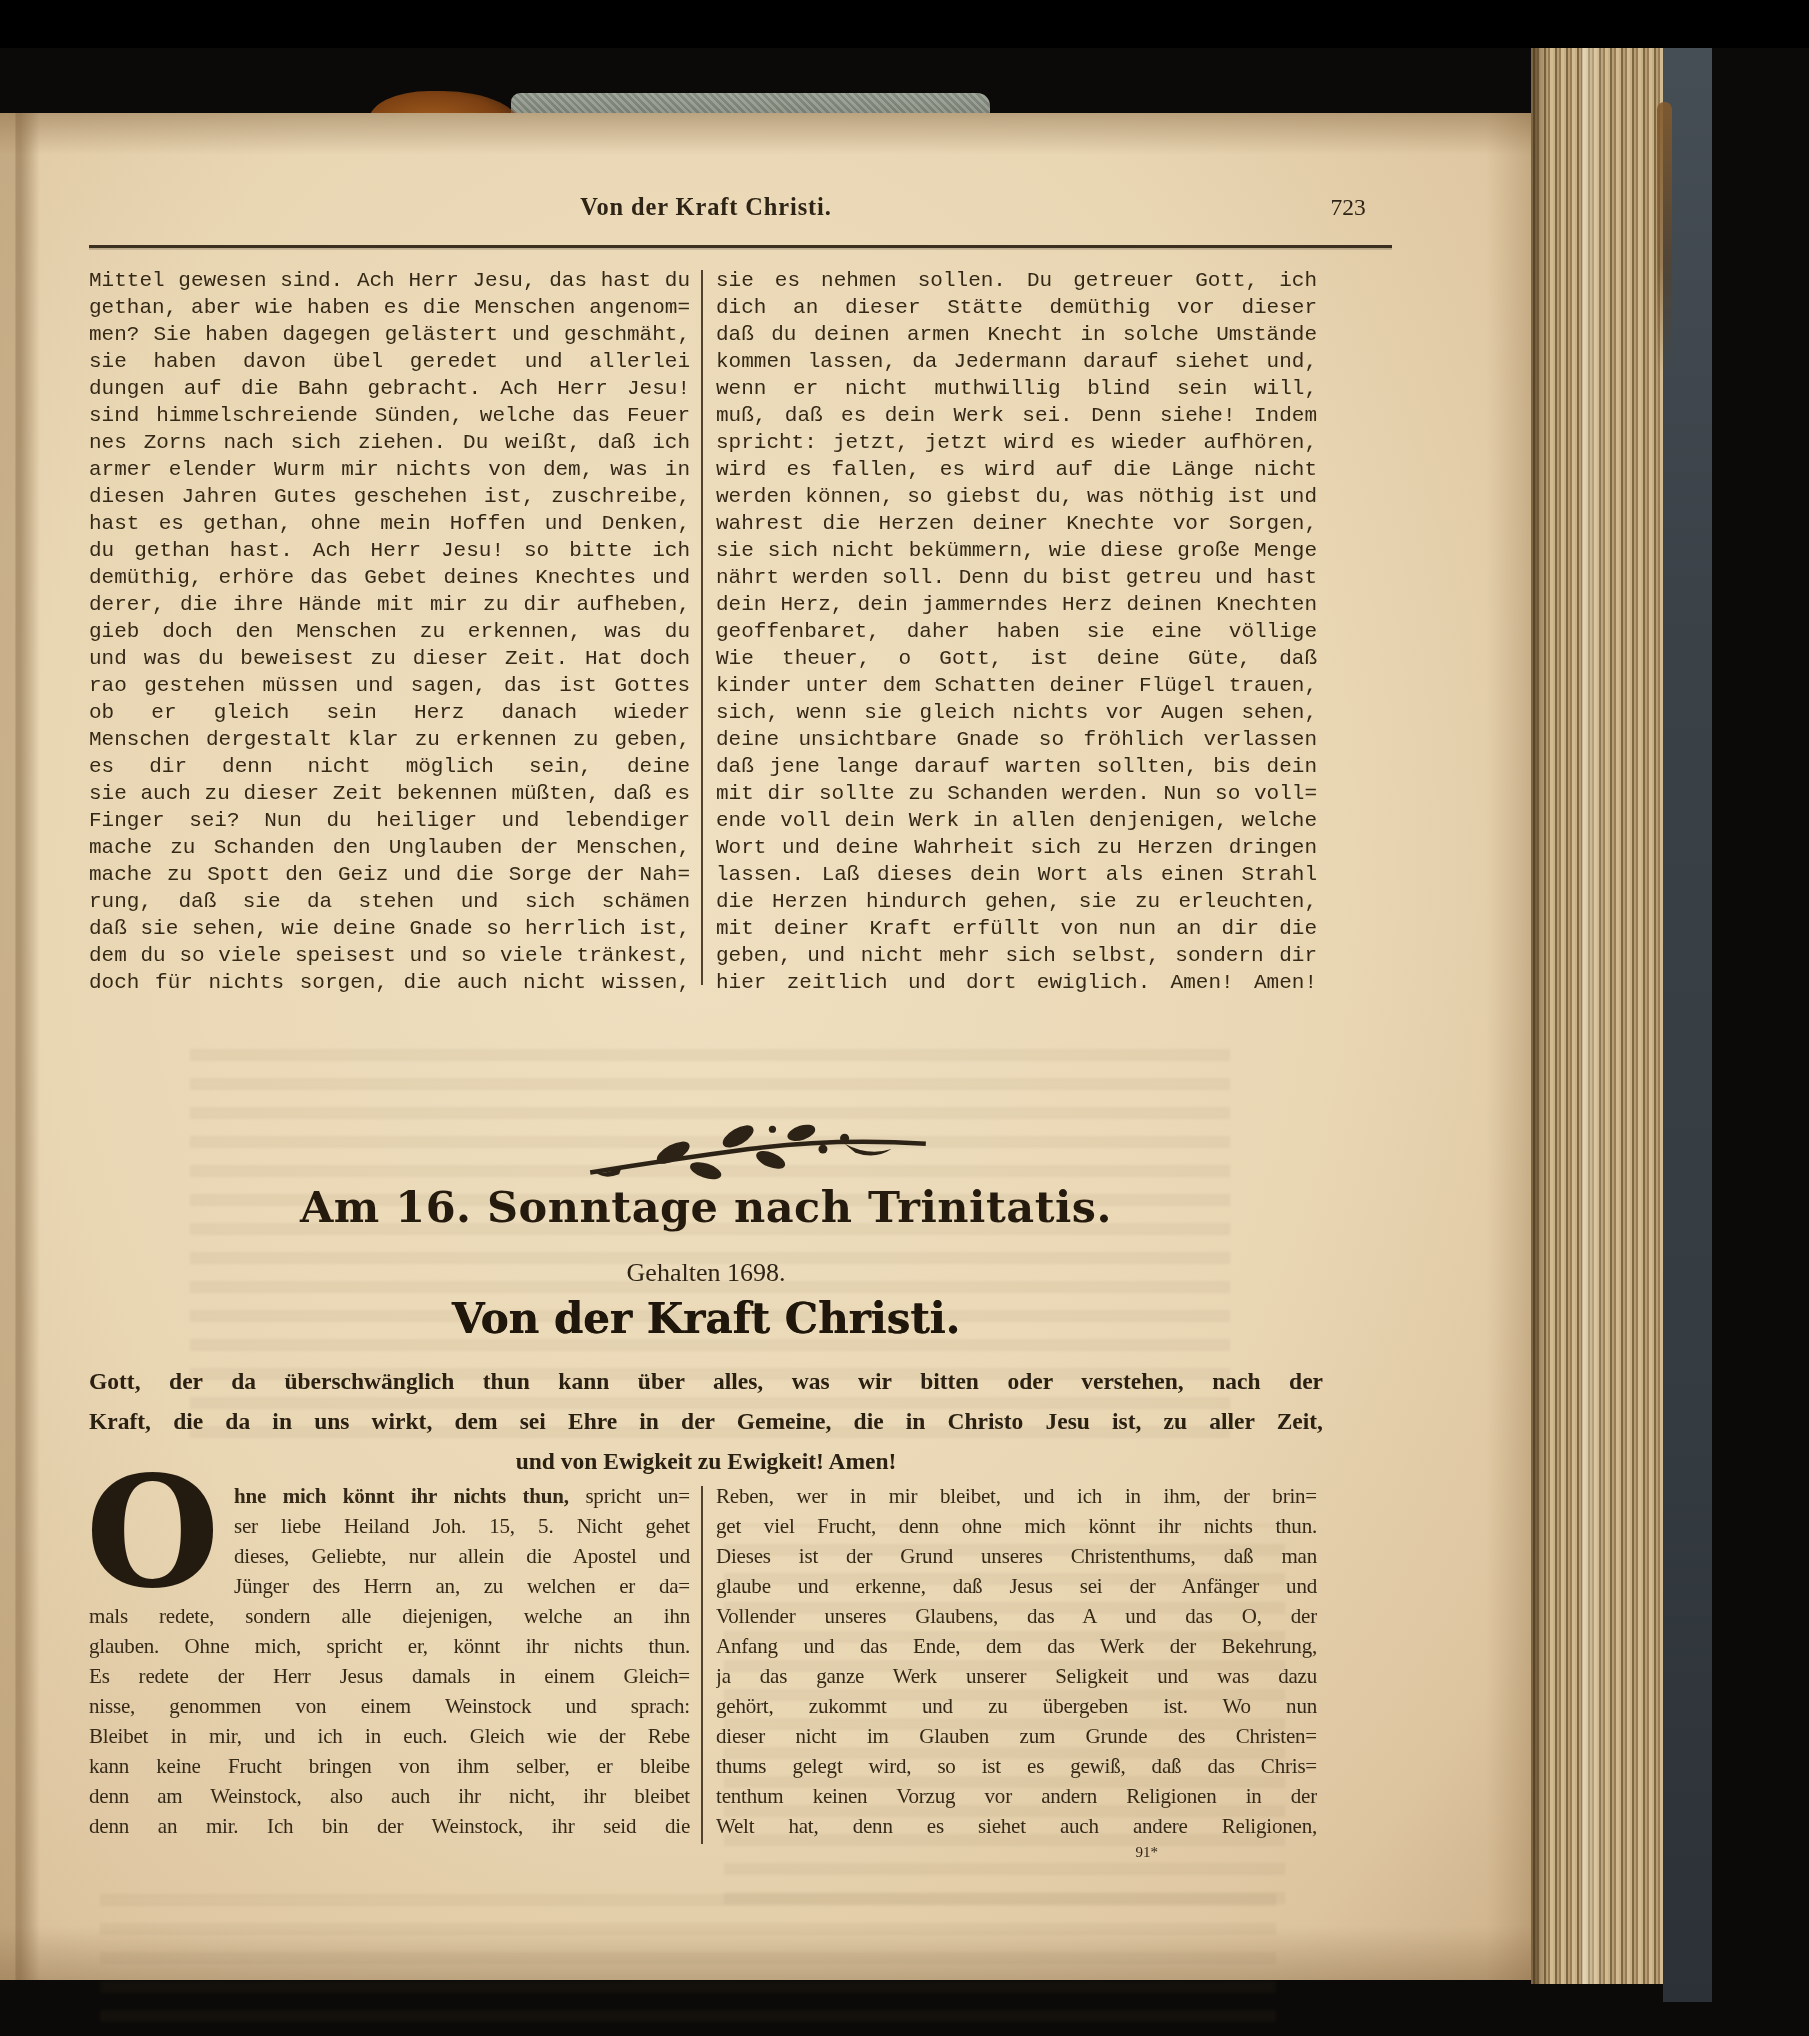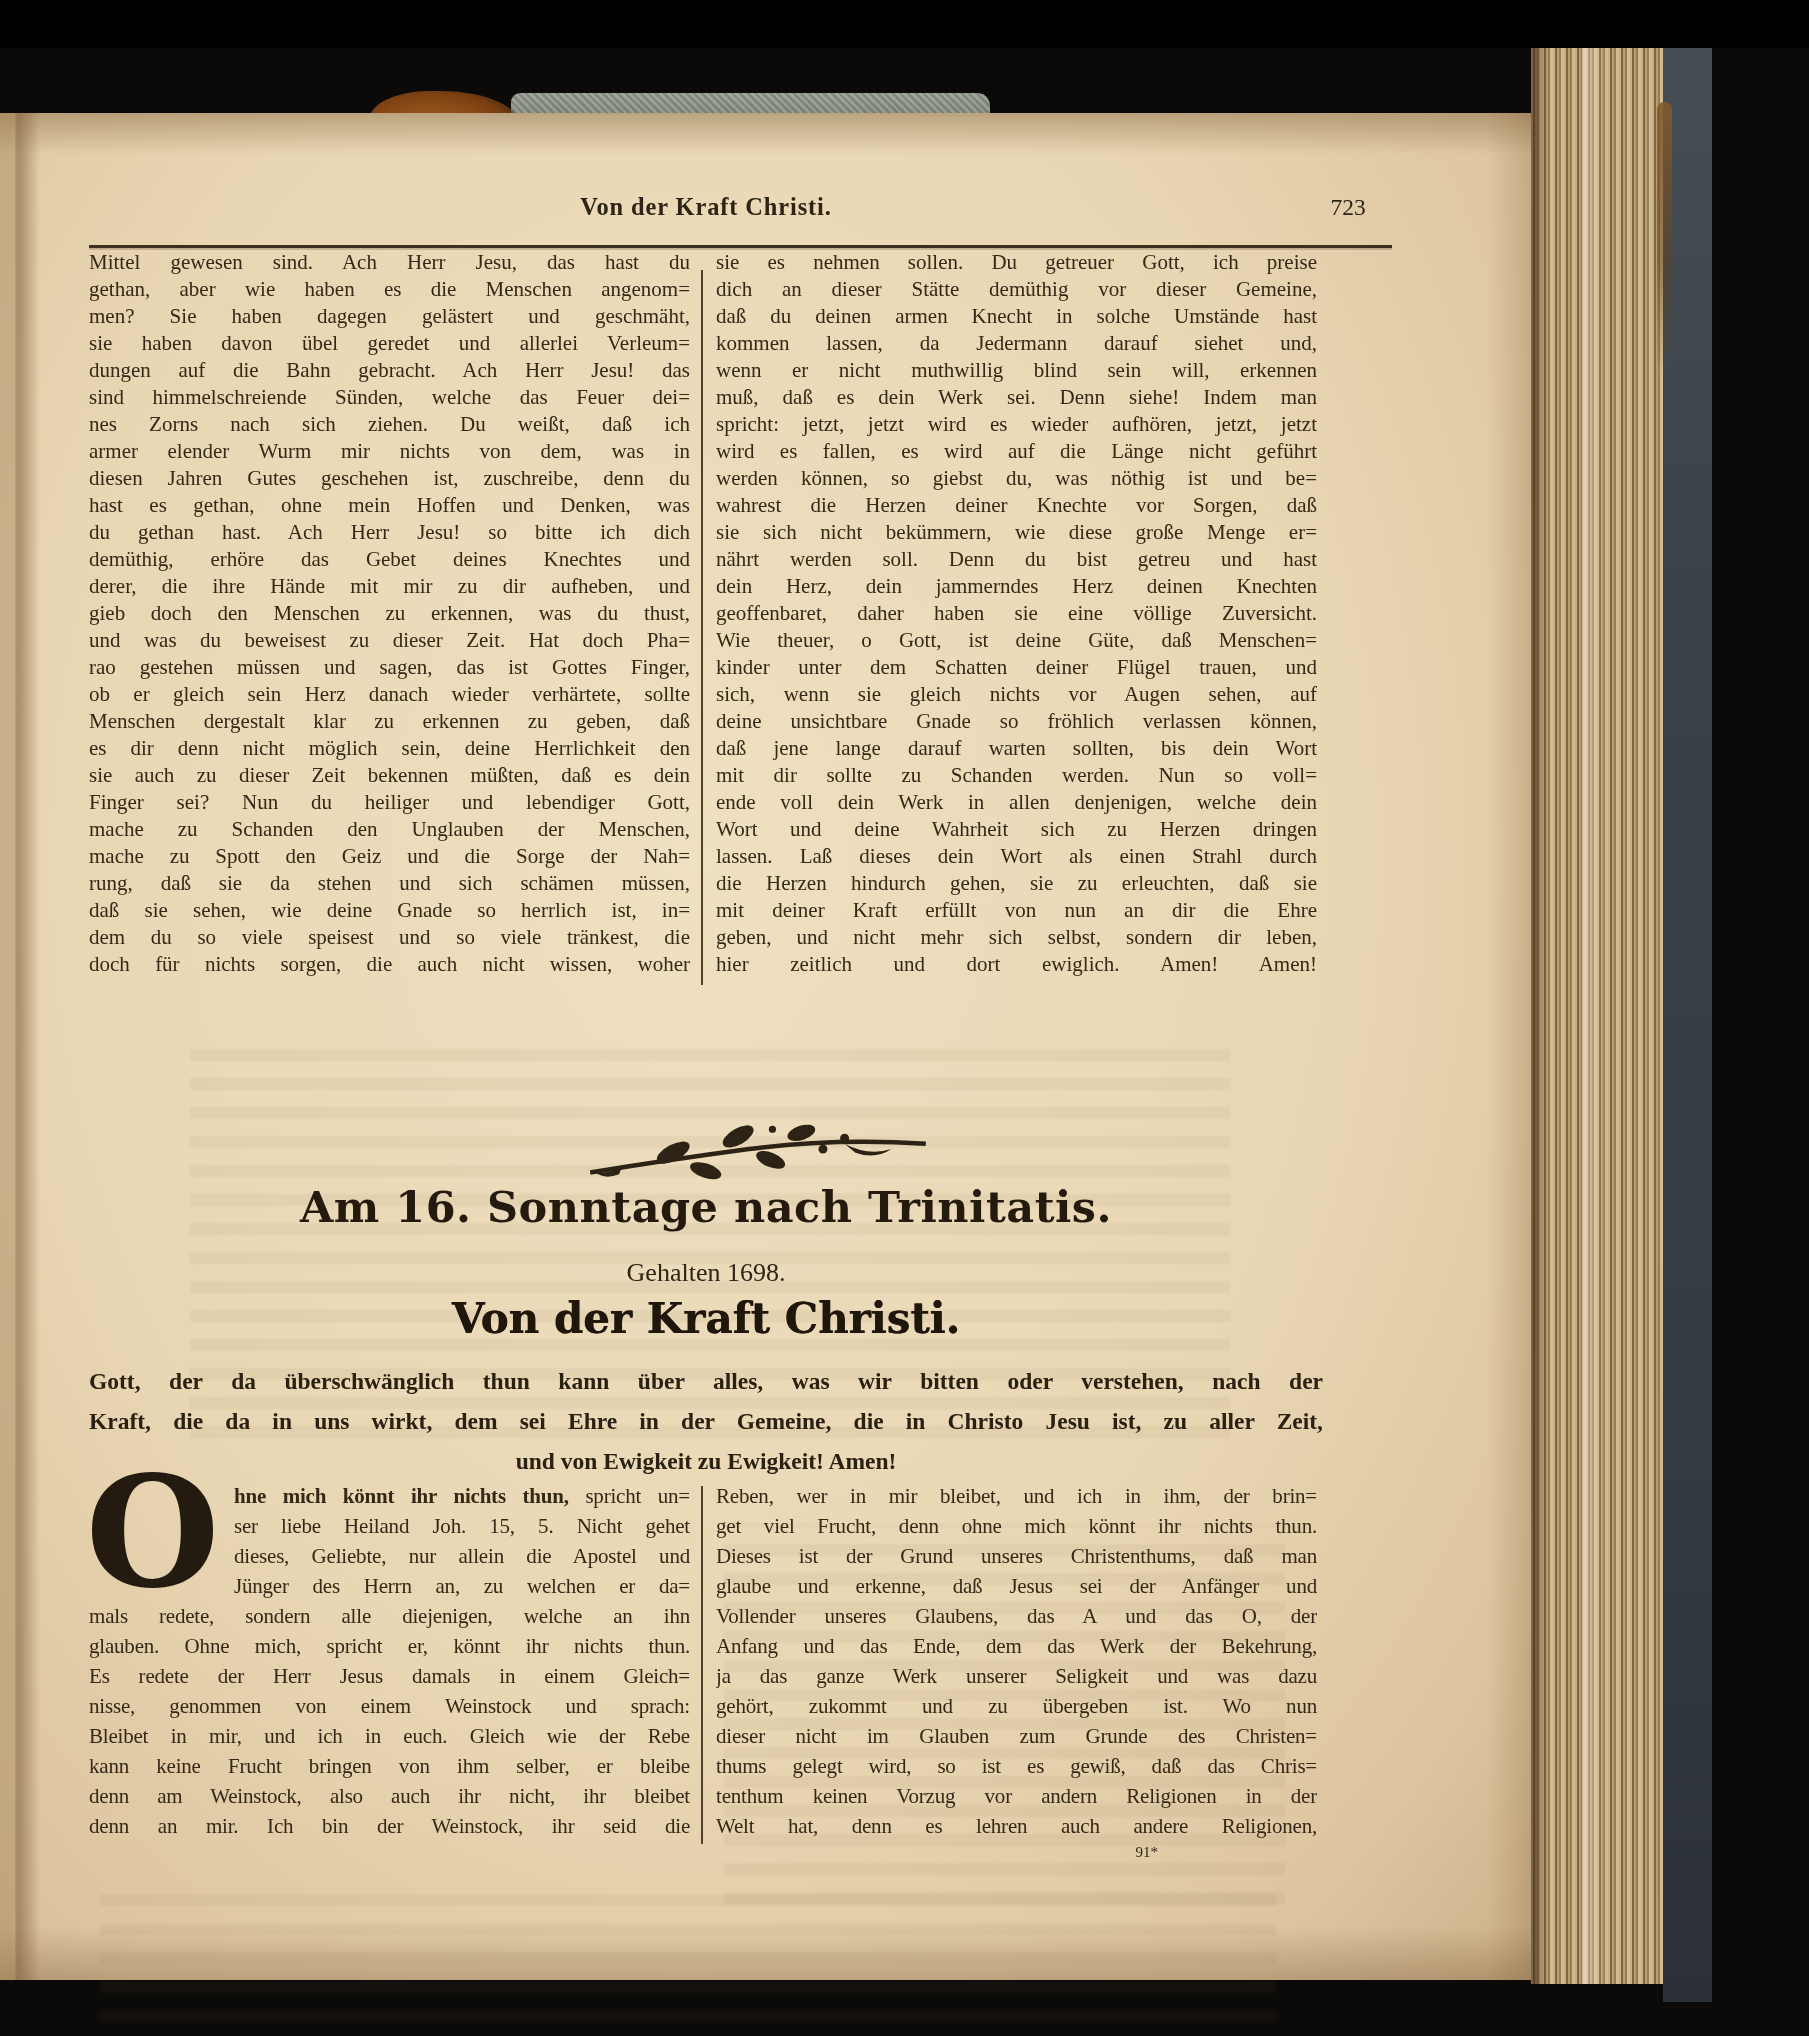--- a/index.html
+++ b/index.html
@@ -37,21 +37,21 @@
   .running-head{position:absolute;left:89px;top:80px;width:1234px;text-align:center;
     font-size:24.4px;font-weight:600;letter-spacing:0.9px;color:#2e2416;}
   .page-number{position:absolute;left:1303px;top:81px;width:90px;text-align:center;font-size:23.5px;color:#2e2416;}
   .head-rule{position:absolute;left:89px;top:132px;width:1303px;height:2.7px;background:#3b2f20;
     box-shadow:0 1.8px 0 rgba(59,47,32,.25);}
 
   
   .col{position:absolute;width:601px;}
   .col-left{left:89px;}
   .col-right{left:716px;}
-  .s1{top:136px;}
+  .s1{top:154px;font-family:Liberation Mono, monospace;}
   .s2{top:1368px;}
   .tline{text-align:justify;font-size:21px;color:#342817;overflow:hidden;}
   .s1 .tline{height:27px;line-height:27px;}
   .s2 .tline{height:30px;line-height:30px;font-size:21px;letter-spacing:-0.2px;}
   .tline::after{content:"";display:inline-block;width:100%;height:0;line-height:0;vertical-align:top;}
   .tline.indent{margin-left:145px;}
   .tline.first b{font-weight:700;}
   .divider{position:absolute;left:701px;width:1.8px;background:#51402c;}
   .d1{top:157px;height:715px;}
   .d2{top:1373px;height:358px;}
@@ -222,21 +222,21 @@
         <div class="tline">get viel Frucht, denn ohne mich könnt ihr nichts thun.</div>
         <div class="tline">Dieses ist der Grund unseres Christenthums, daß man</div>
         <div class="tline">glaube und erkenne, daß Jesus sei der Anfänger und</div>
         <div class="tline">Vollender unseres Glaubens, das A und das O, der</div>
         <div class="tline">Anfang und das Ende, dem das Werk der Bekehrung,</div>
         <div class="tline">ja das ganze Werk unserer Seligkeit und was dazu</div>
         <div class="tline">gehört, zukommt und zu übergeben ist.  Wo nun</div>
         <div class="tline">dieser nicht im Glauben zum Grunde des Christen=</div>
         <div class="tline">thums gelegt wird, so ist es gewiß, daß das Chris=</div>
         <div class="tline">tenthum keinen Vorzug vor andern Religionen in der</div>
-        <div class="tline">Welt hat, denn es lehren auch andere Religionen,</div>
+        <div class="tline">Welt hat, denn es siehet auch andere Religionen,</div>
       </div>
 
     <div class="sig-mark">91*</div>
   </div>
 
   <div class="footer-bar">
     <div class="logo-box">
       <svg class="emblem" width="22" height="23.5" viewBox="0 0 24 26">
         <g fill="#2e3a69">
           <path d="M12 9 L3 2 L10.6 6.2 Z"></path>

